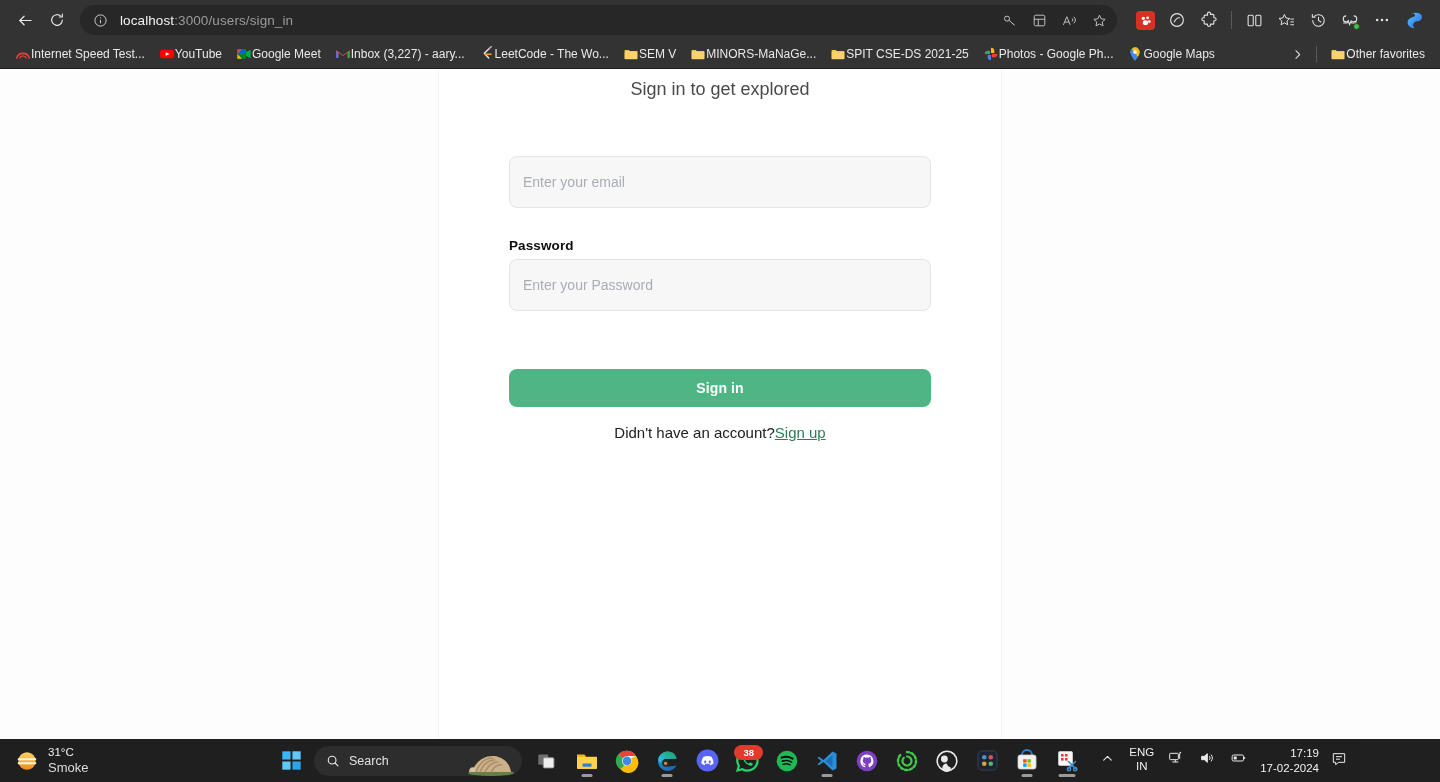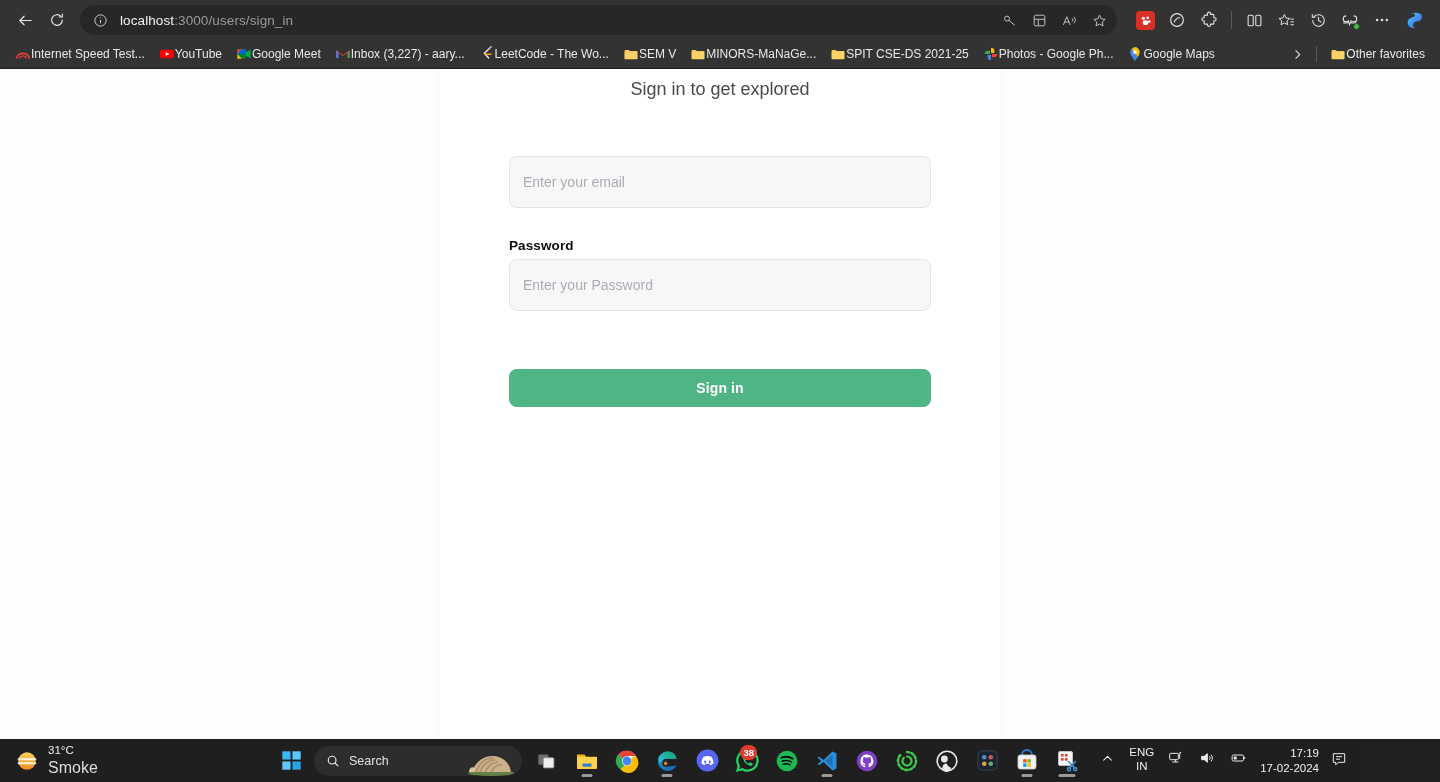--- a/index.html
+++ b/index.html
@@ -221,21 +221,21 @@
     display:flex; align-items:center;
     position:relative;
   }
   .weather {
     display:flex; align-items:center; gap:8px;
     padding-left:14px;
     flex:0 0 auto;
   }
   .weather-text { display:flex; flex-direction:column; line-height:1.25; }
   .weather-temp { font-size:11.5px; color:#f0f0f0; }
-  .weather-cond { font-size:16px; color:#dcdcdc;text-align:right; }
+  .weather-cond { font-size:13px; color:#dcdcdc;text-align:right; }
 
   .tb-center {
     position:absolute;
     left:50%; transform:translateX(-50%);
     display:flex; align-items:center; gap:8px;
   }
   .start-btn {
     width:30px;height:30px;
     display:flex;align-items:center;justify-content:center;
   }
@@ -261,27 +261,27 @@
     position:relative;
     border-radius:5px;
   }
   .tb-app svg, .tb-app .glyph { display:block; }
   .tb-underline {
     position:absolute; bottom:1px; left:50%; transform:translateX(-50%);
     width:11px; height:3px; border-radius:2px; background:#9a9a9a;
   }
   .tb-underline.wide { width:17px; }
   .tb-badge {
-    position:absolute; top:1px; right:7px;
+    position:absolute; top:1px; right:1px;
     min-width:16px; height:15px;
     background:#e23b2e; color:#fff;
     border-radius:8px;
     font-size:9.5px;
     display:flex;align-items:center;justify-content:center;
-    padding:0 3px;
+    padding:0 9px;
     font-weight:bold;
   }
 
   .tray {
     margin-left:auto;
     display:flex; 
     gap:9px;
     padding-right:10px;
     flex:0 0 auto;
   }
@@ -556,20 +556,21 @@
 
       <div class="field-gap"></div>
 
       <div class="field">
         <label class="field-label">Password</label>
         <input class="field-input" type="text" placeholder="Enter your Password" style="">
       </div>
 
       <button class="signin-btn">Sign in</button>
 
+      <div class="signup-line"><span>Didn't have an account?</span><a class="signup-link" href="#">Sign up</a></div>
     </form>
   </div>
 
   <div class="side-pane"></div>
 </div>
 
 <div class="taskbar">
 
   <div class="weather">
     <svg width="26" height="26" viewBox="0 0 24 24">

